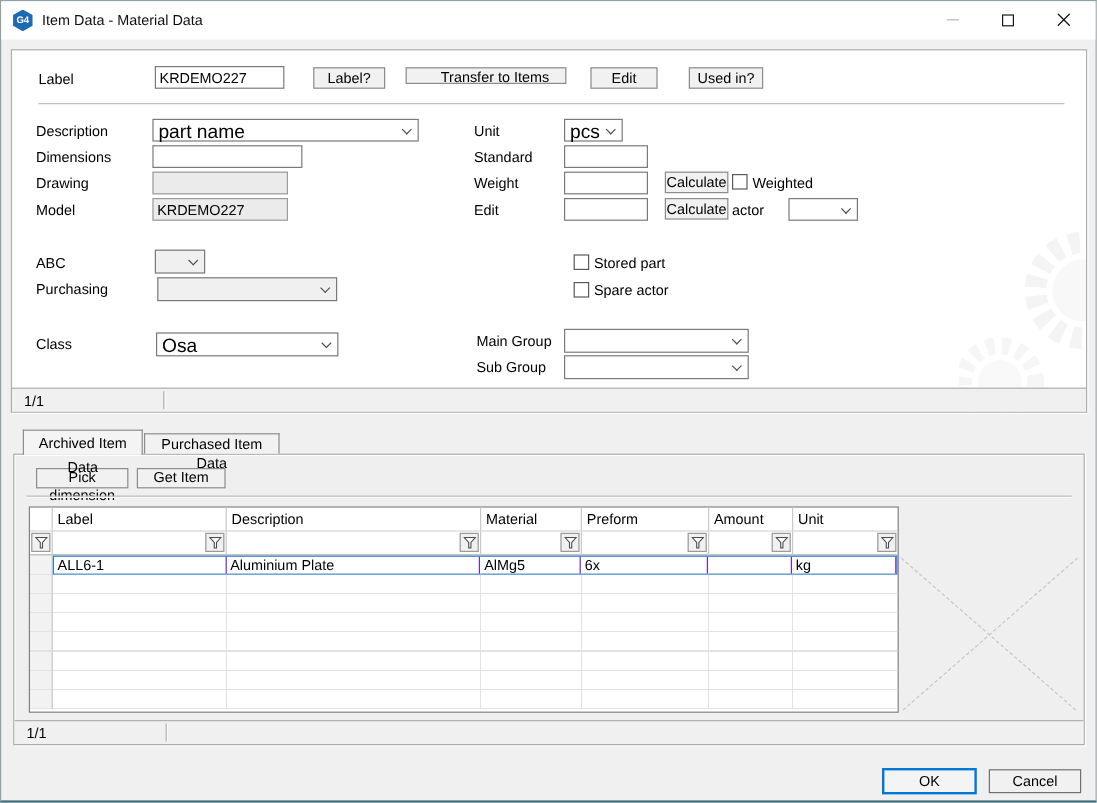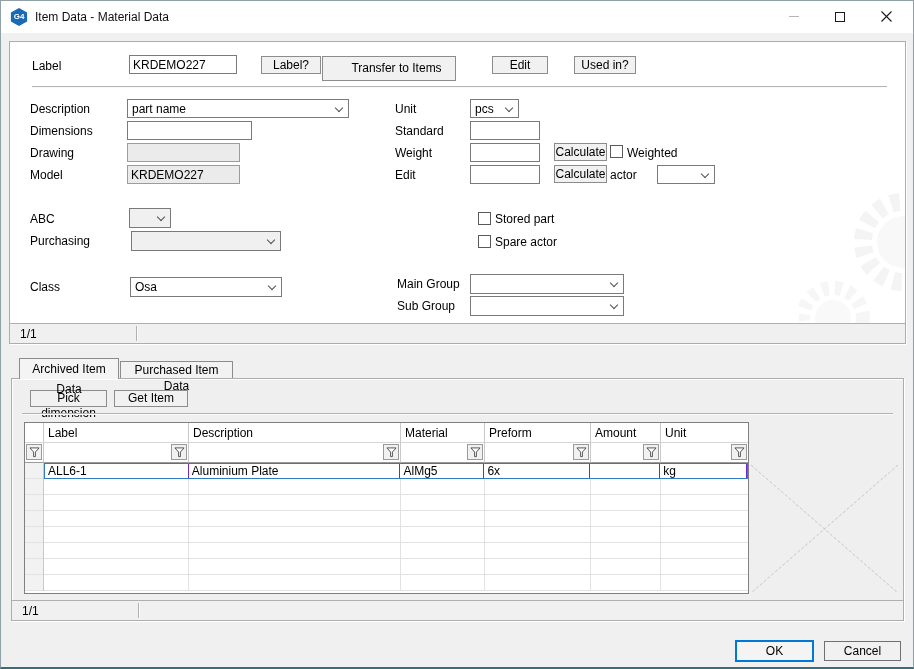--- a/index.html
+++ b/index.html
@@ -22,21 +22,21 @@
   .panel-lower { left:10px; top:377px; width:893px; height:243px; background:#efefef; overflow:hidden; }
   .etch { position:absolute; height:0; border-top:1px solid #b3b3b3; border-bottom:1px solid #fafafa; }
   .lbl { position:absolute; white-space:nowrap; color:#000; }
   
   .btn { position:absolute; background:#f1f1f1; border:1px solid #8c8c8c; font-family:"Liberation Sans",sans-serif;
          font-size:12px; color:#000; text-align:center; padding:0; line-height:15px; }
   .tin { position:absolute; background:#fff; border:1px solid #7a7a7a; font-family:"Liberation Sans",sans-serif;
          font-size:12px; color:#000; padding:0 3px; }
   .tin.dis { background:#ebebeb; border-color:#9c9c9c; }
   .combo { position:absolute; background:#fff; border:1px solid #7a7a7a; }
-  .combo .cval { position:absolute; left:4px; top:2px; font-size:12px; white-space:nowrap; }
+  .combo .cval { position:absolute; left:4px; top:2px; font-size:16px; white-space:nowrap; }
   .combo.dis { background:#f0f0f0; }
   .chev { position:absolute; right:6px; top:5px; width:6px; height:6px;
           border-right:1.4px solid #505050; border-bottom:1.4px solid #505050; transform:rotate(45deg); }
   .cb { position:absolute; width:13px; height:13px; background:#fff; border:1px solid #5a5a5a; }
   
   .statusbar { position:absolute; left:0; right:0; bottom:0; height:20px; background:#f0f0f0;
                border-top:1px solid #b0b0b0; }
   .statusbar .sval { position:absolute; left:10px; top:3px; }
   .sb-div { position:absolute; left:126px; top:2px; bottom:2px; width:0;
             border-left:1px solid #b0b0b0; border-right:1px solid #fbfbfb; }
@@ -108,21 +108,21 @@
     <svg style="position:absolute; right:0; top:128px; opacity:.55;" width="106" height="180">
       <circle cx="104" cy="72" r="40" fill="none" stroke="#ececec" stroke-width="18" stroke-dasharray="9 7"></circle>
       <circle cx="104" cy="72" r="26" fill="#f3f3f3"></circle>
       <circle cx="34" cy="148" r="30" fill="none" stroke="#efefef" stroke-width="14" stroke-dasharray="7 6"></circle>
       <circle cx="34" cy="148" r="18" fill="#f5f5f5"></circle>
     </svg>
 
     <span class="lbl" style="left:22px; top:17px;">Label</span>
     <input class="tin" style="left: 119px; top: 13px; width: 108px; height: 19px;" readonly="" value="KRDEMO227">
     <button class="btn" style="left:251px; top:14px; width:60px; height:18px;">Label?</button>
-    <button class="btn" style="left:312px; top:14px; width:134px; height:25px;padding-left:15px;">Transfer to Items</button>
+    <button class="btn" style="left:328px; top:14px; width:134px; height:14px;padding-left:15px;">Transfer to Items</button>
     <button class="btn" style="left:482px; top:14px; width:56px; height:18px;">Edit</button>
     <button class="btn" style="left:564px; top:14px; width:62px; height:18px;">Used in?</button>
     <div class="etch" style="left:22px; right:18px; top:44px;"></div>
 
     <span class="lbl" style="left:20px; top:60px;">Description</span>
     <div class="combo" style="left:117px; top:57px; width:222px; height:19px;">
       <span class="cval">part name</span>
       <span class="chev"></span>
     </div>
     <span class="lbl" style="left:20px; top:82px;">Dimensions</span>

